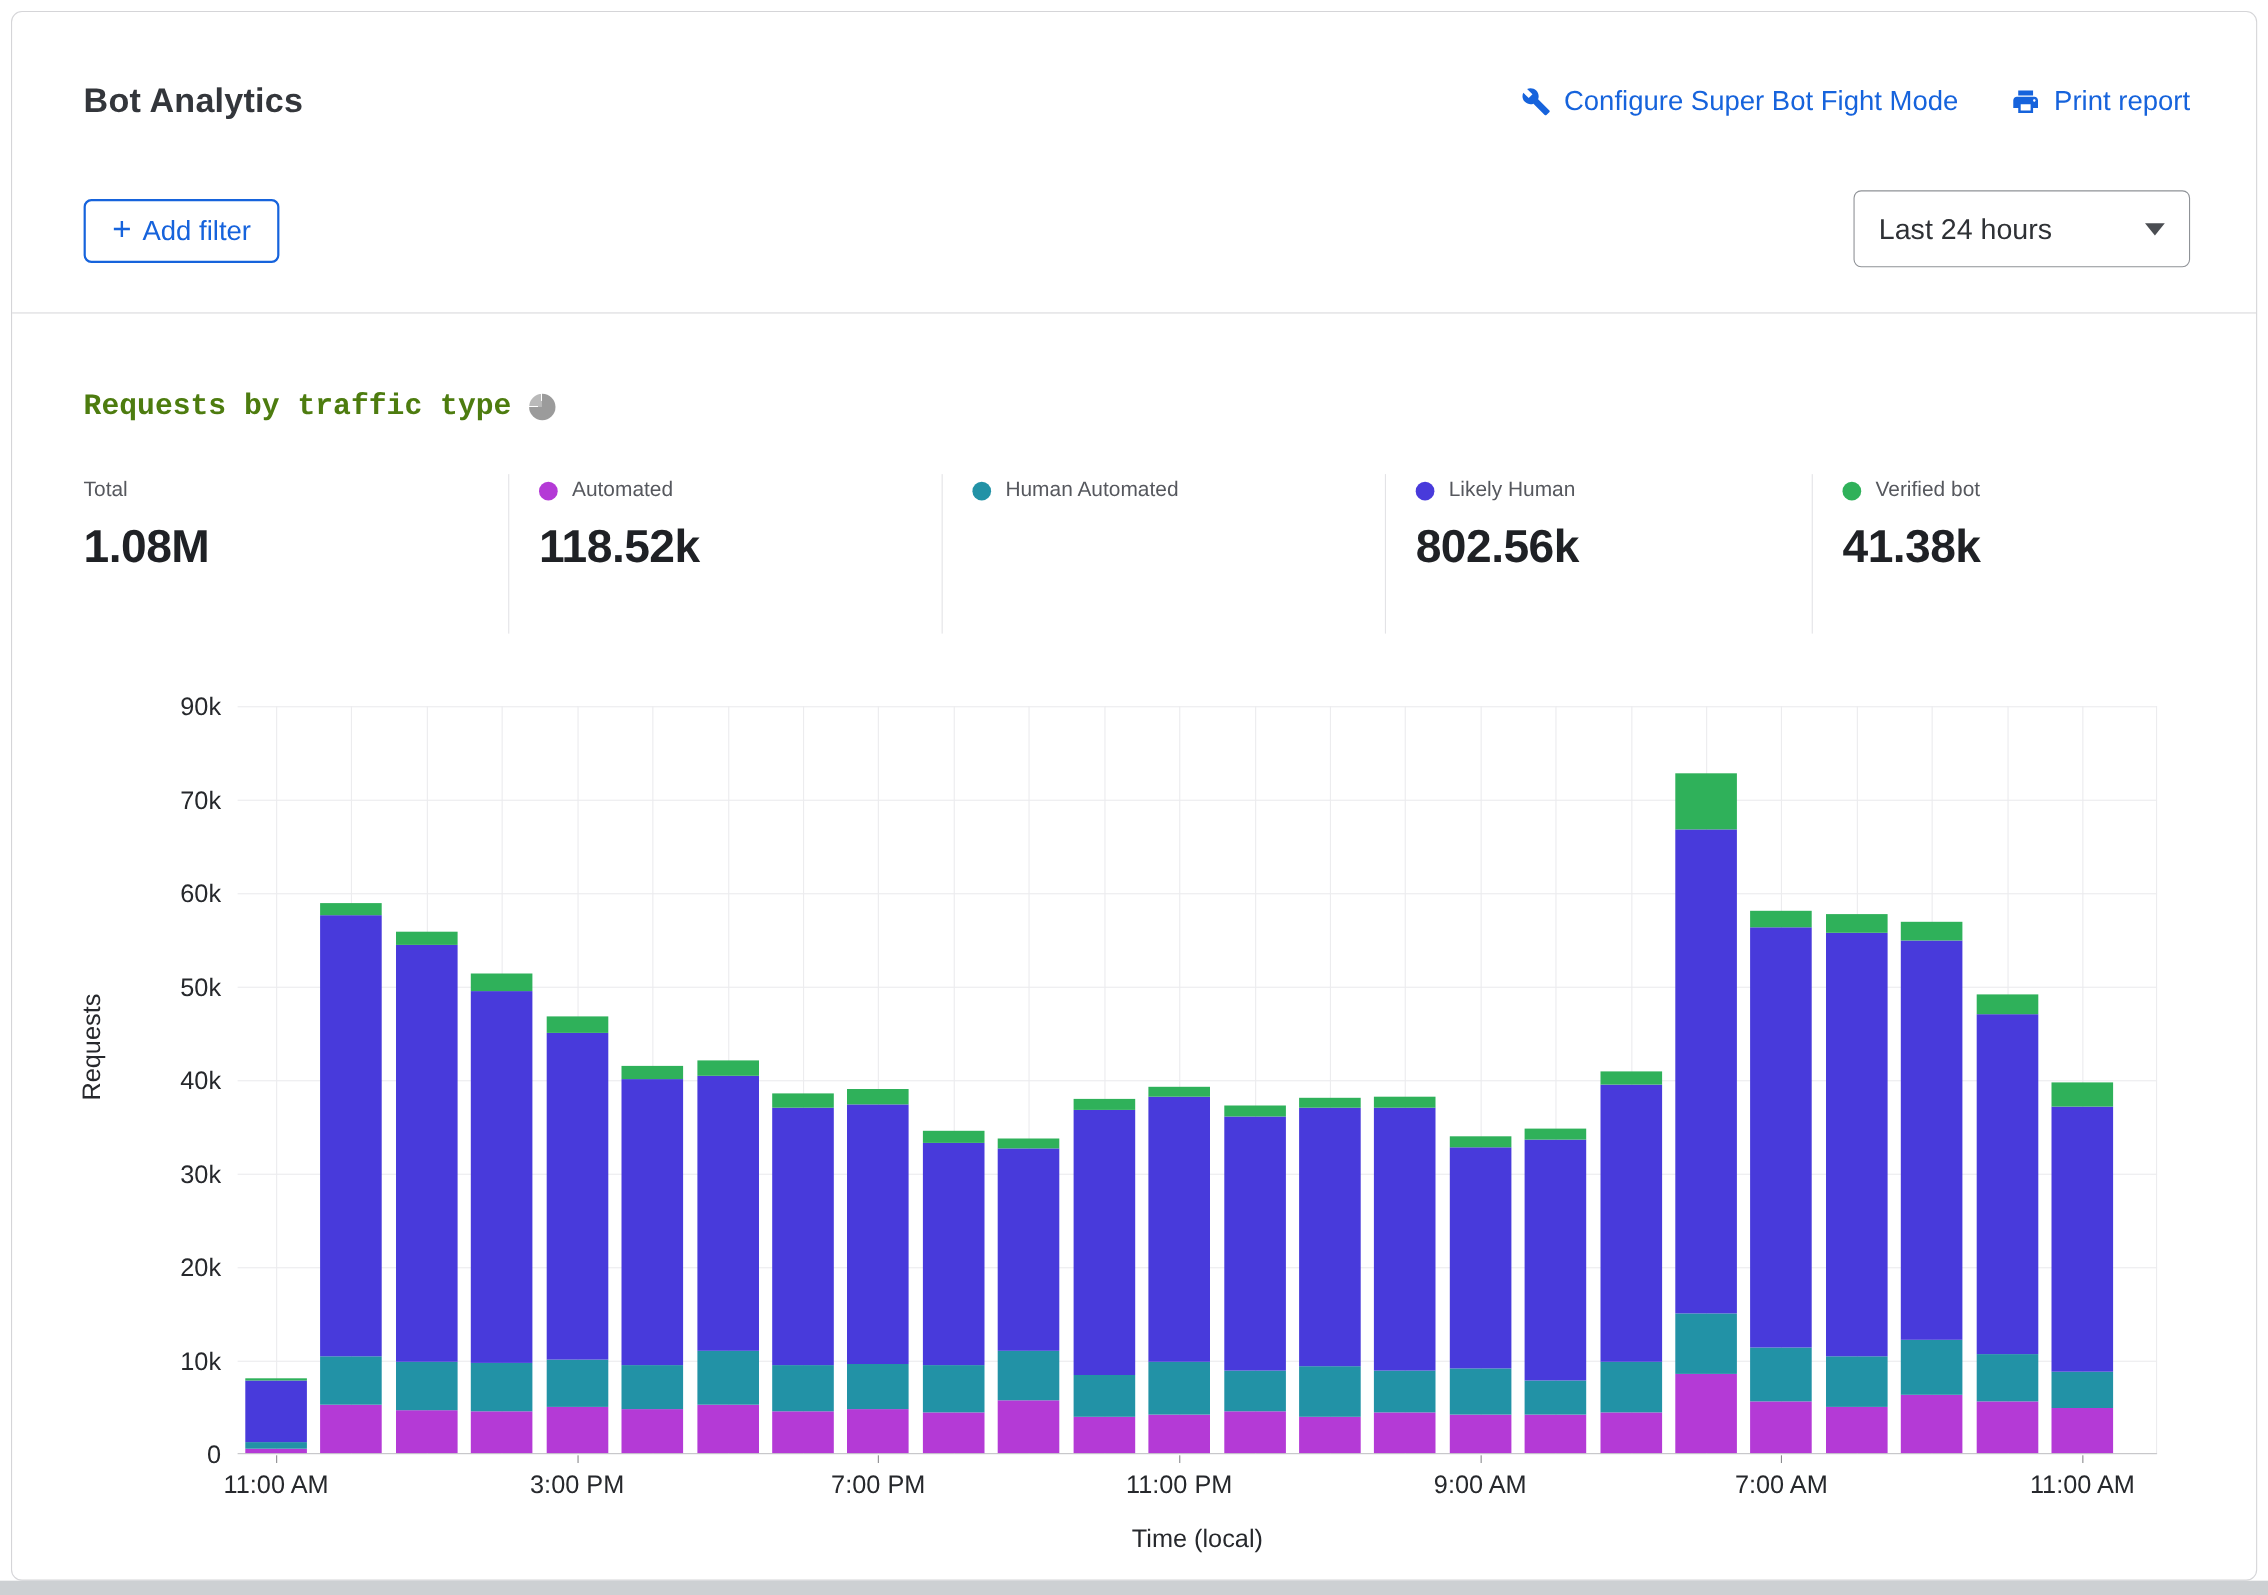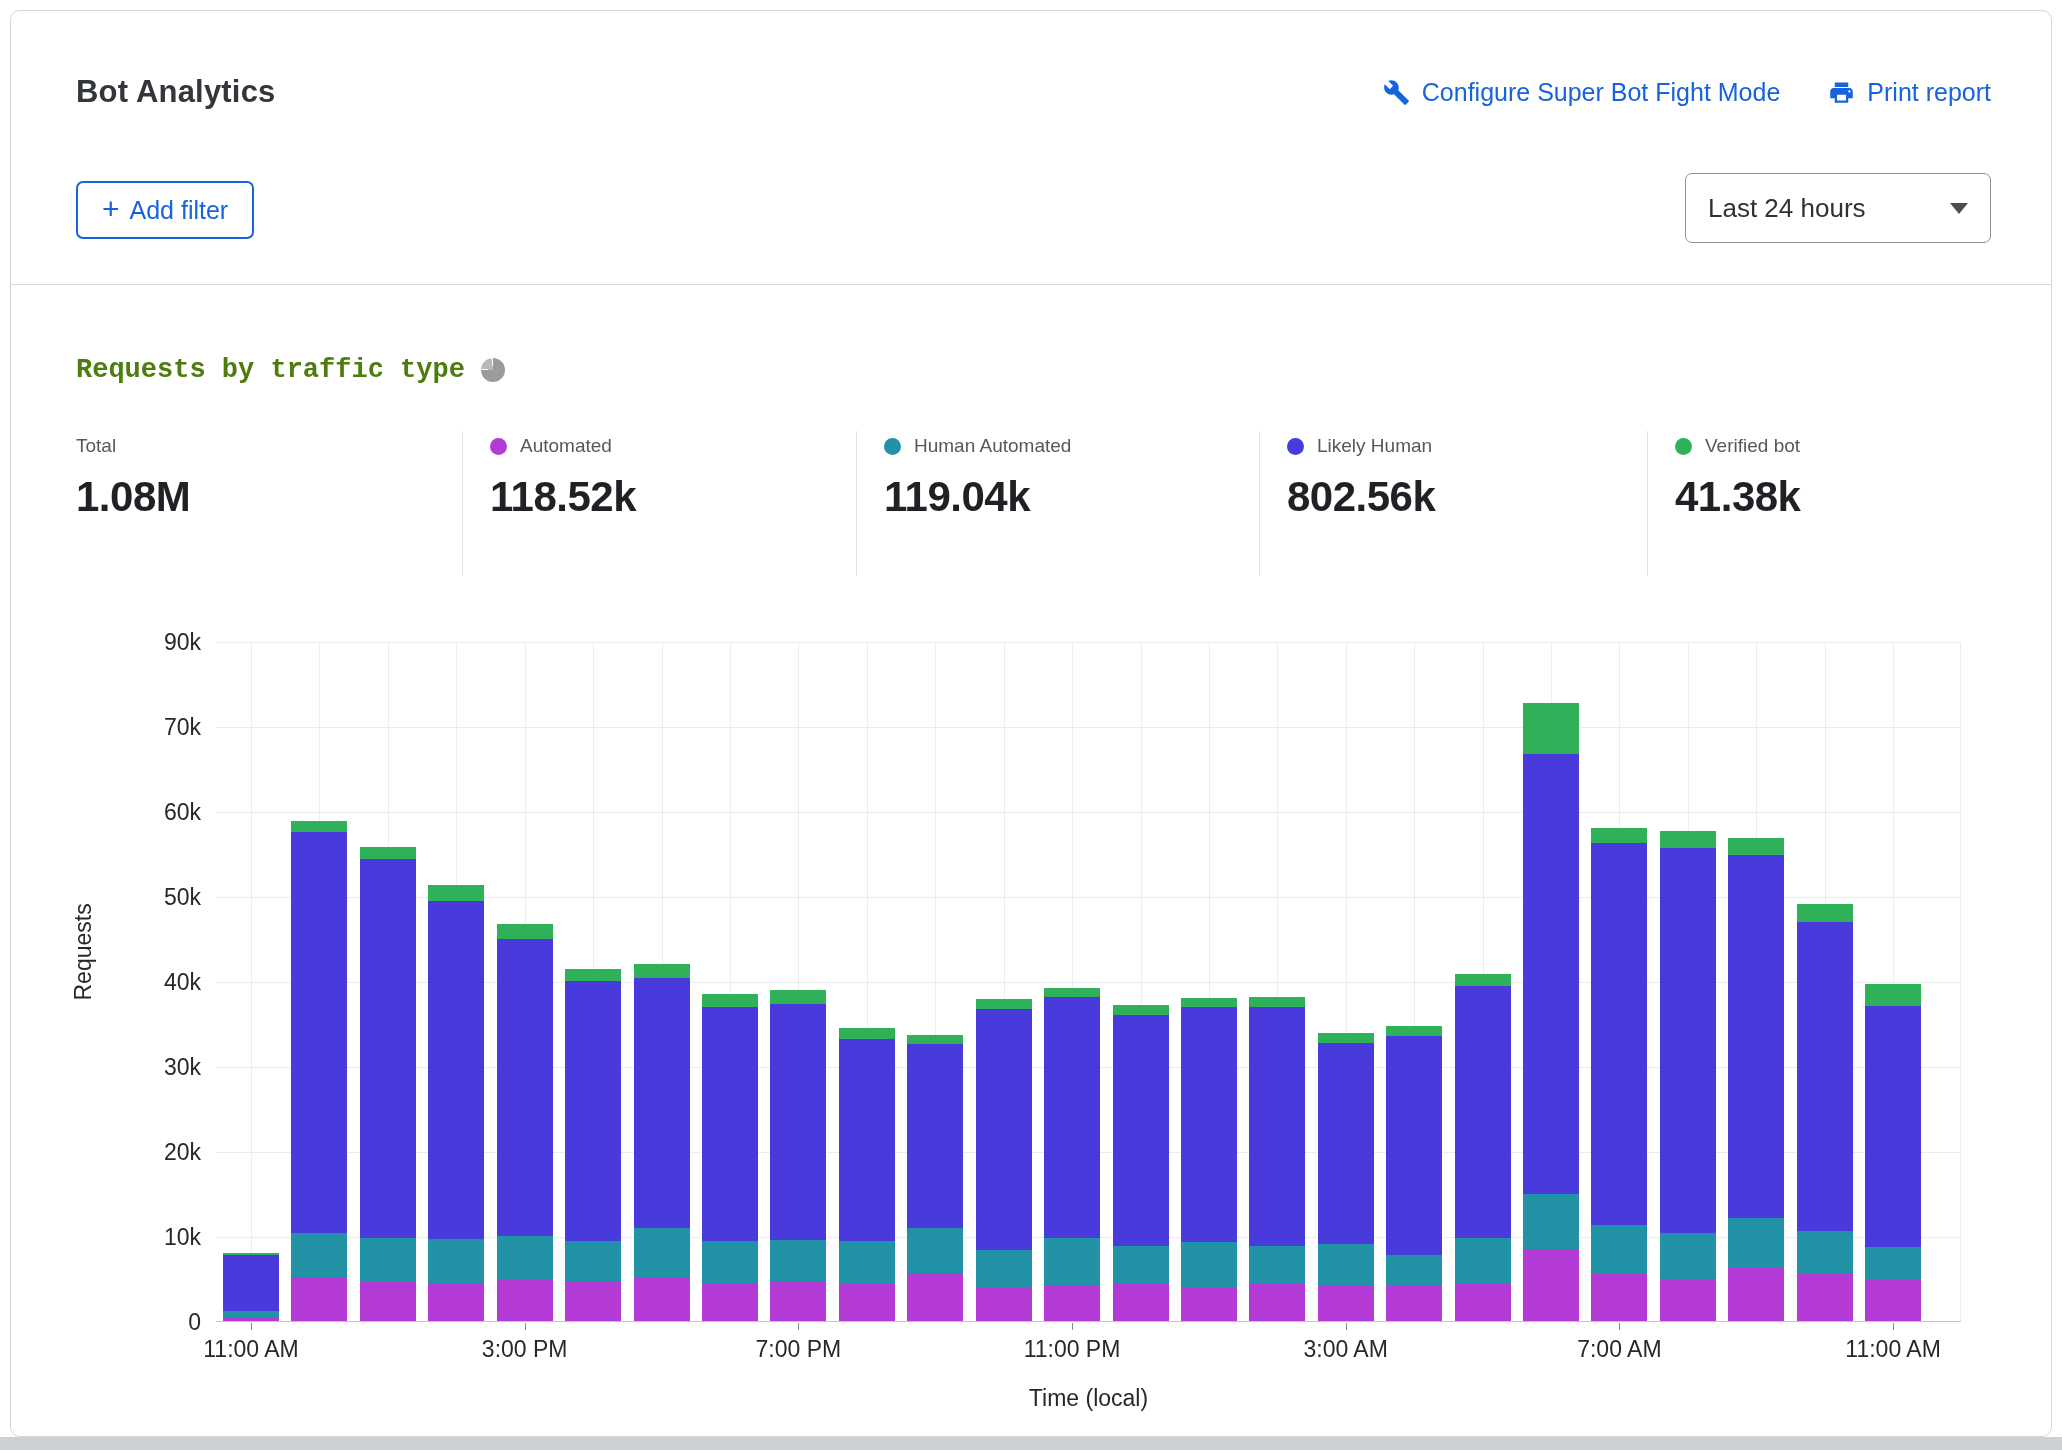--- a/index.html
+++ b/index.html
@@ -123,21 +123,20 @@
             <span class="dot" style="background: rgb(180, 58, 214);"></span>
             <span class="label">Automated</span>
           </div>
           <div class="value">118.52k</div>
         </div>
         <div class="stat-col" style="width: 403px;">
           <div class="label-row">
             <span class="dot" style="background: rgb(34, 146, 166);"></span>
             <span class="label">Human Automated</span>
           </div>
-          <div class="value">119.04k</div>
         </div>
         <div class="stat-col" style="width: 388px;">
           <div class="label-row">
             <span class="dot" style="background: rgb(72, 58, 219);"></span>
             <span class="label">Likely Human</span>
           </div>
           <div class="value">802.56k</div>
         </div>
         <div class="stat-col" style="width: auto;">
           <div class="label-row">
@@ -348,21 +347,21 @@
         <div class="ytick-label" style="left: 110px; top: 618px;">90k</div>
         <div class="xtick-mark" style="left: 240px; top: 1312px;"></div>
         <div class="xtick-label" style="left: 155px; top: 1325px;">11:00 AM</div>
         <div class="xtick-mark" style="left: 513.7px; top: 1312px;"></div>
         <div class="xtick-label" style="left: 428.7px; top: 1325px;">3:00 PM</div>
         <div class="xtick-mark" style="left: 787.4px; top: 1312px;"></div>
         <div class="xtick-label" style="left: 702.4px; top: 1325px;">7:00 PM</div>
         <div class="xtick-mark" style="left: 1061px; top: 1312px;"></div>
         <div class="xtick-label" style="left: 976px; top: 1325px;">11:00 PM</div>
         <div class="xtick-mark" style="left: 1334.7px; top: 1312px;"></div>
-        <div class="xtick-label" style="left: 1249.7px; top: 1325px;">3:00 AM</div>
+        <div class="xtick-label" style="left: 1249.7px; top: 1325px;">9:00 AM</div>
         <div class="xtick-mark" style="left: 1608.4px; top: 1312px;"></div>
         <div class="xtick-label" style="left: 1523.4px; top: 1325px;">7:00 AM</div>
         <div class="xtick-mark" style="left: 1882.1px; top: 1312px;"></div>
         <div class="xtick-label" style="left: 1797.1px; top: 1325px;">11:00 AM</div>
       </div>
 
   </div>
   <div id="bottom-strip"></div>
 </div>
 

